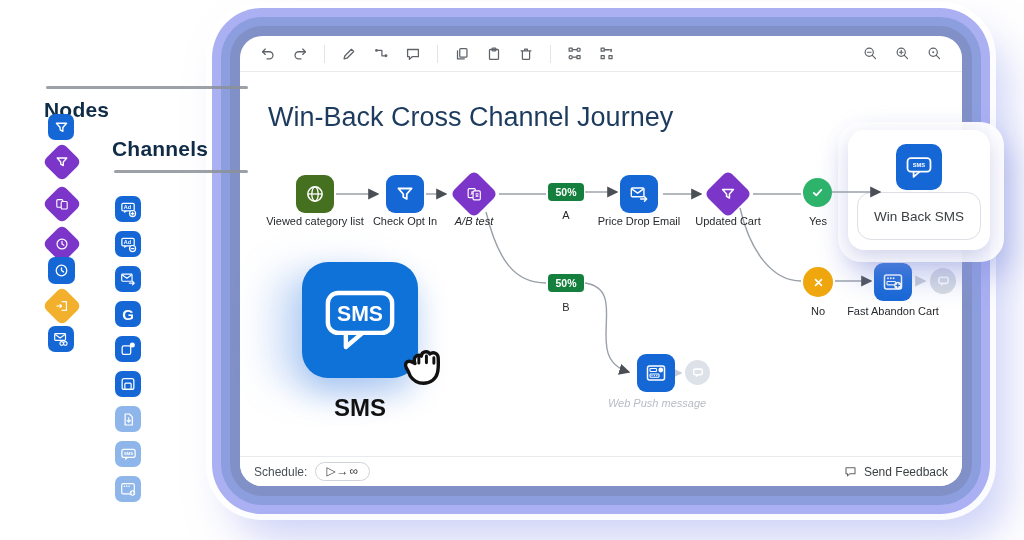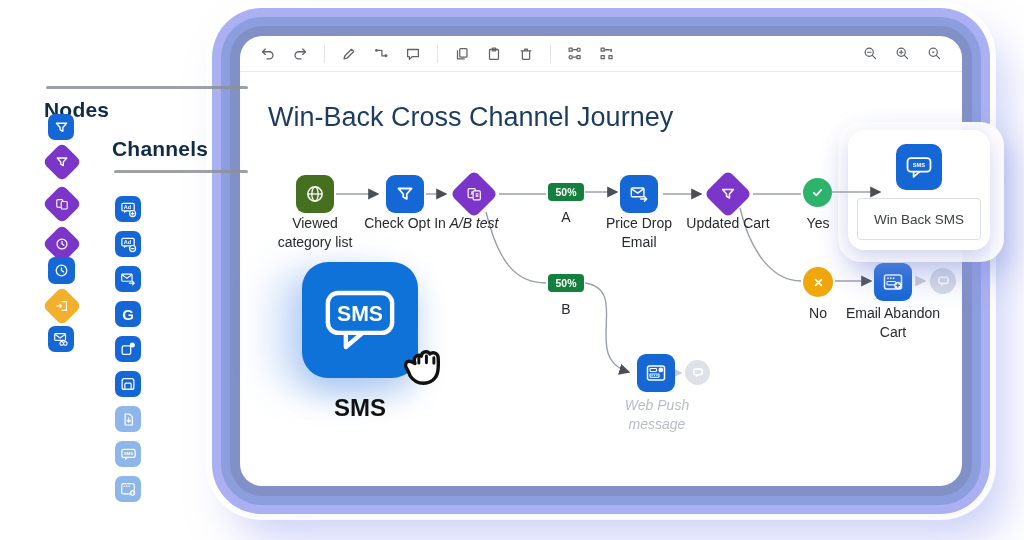--- a/index.html
+++ b/index.html
@@ -48,36 +48,36 @@
   .feedback { margin-left:auto; display:flex; align-items:center; gap:6px; color:#3c4043; cursor:pointer; }
 
   
   .title { position:absolute; left:28px; top:66px; font-size:27px; font-weight:400;
            color:#1c3b5e; z-index:6; }
   .connectors { position:absolute; inset:0; z-index:4; pointer-events:none; }
   .fnode { position:absolute; z-index:6; display:flex; align-items:center; justify-content:center;
            border-radius:9px; cursor:pointer; }
   .fnode.blue { background:#1667d6; }
   .fnode.green { background:#45701f; }
-  .lbl { position:absolute; z-index:6; font-size:14px; color:#26292d; text-align:center; line-height:1.35; }
+  .lbl { position:absolute; z-index:6; font-size:11px; color:#26292d; text-align:center; line-height:1.35; }
   .lbl.dim { color:#b6bcc5; font-style:italic; }
   .badge { position:absolute; z-index:6; background:#15803d; color:#fff; font-size:10.5px;
            font-weight:700; border-radius:4px; display:flex; align-items:center; justify-content:center; }
   .circ { position:absolute; z-index:6; border-radius:50%; display:flex; align-items:center; justify-content:center; }
 
   
   .card-halo { position:absolute; left:598px; top:86px; width:166px; height:140px;
                background:rgba(255,255,255,.95); border-radius:24px; z-index:29;
                box-shadow: 10px 16px 30px rgba(140,150,225,.45); }
   .card { position:absolute; left:608px; top:94px; width:142px; height:120px; background:#fff;
           border-radius:16px; z-index:30; box-shadow:0 8px 22px rgba(120,130,200,.35); cursor:pointer; }
   .card-icon { position:absolute; left:48px; top:14px; width:46px; height:46px; background:#1667d6;
                border-radius:10px; display:flex; align-items:center; justify-content:center; }
-  .card-label { position:absolute; left:9px; right:9px; bottom:10px; height:42px;
-                border:1px solid #dcdfe3; border-radius:4px; display:flex; align-items:center;
+  .card-label { position:absolute; left:9px; right:9px; bottom:10px; height:48px;
+                border:1px solid #dcdfe3; border-radius:14px; display:flex; align-items:center;
                 justify-content:center; font-size:13.5px; color:#3c4043;margin-top:16px; }
   .card-arrow { position:absolute; left:588px; top:146px; z-index:32; pointer-events:none; }
 
   
   .bigsms { position:absolute; left:62px; top:226px; width:116px; height:116px; background:#0f72d8;
             border-radius:26px; z-index:8; display:flex; align-items:center; justify-content:center;
             box-shadow:-30px 8px 38px rgba(110,160,235,.30), 0 16px 30px rgba(21,101,216,.28);
             cursor:grab; }
   .bigsms-label { position:absolute; left:62px; top:358px; width:116px; text-align:center;
                   font-size:24px; font-weight:800; color:#111; z-index:8; }
@@ -388,21 +388,21 @@
     <svg width="24" height="24" viewBox="0 0 24 24">
         <rect x="3.5" y="5" width="17" height="14" rx="2" fill="none" stroke="#fff" stroke-width="1.5"></rect>
         <circle cx="7" cy="8.3" r=".95" fill="#fff"></circle>
         <circle cx="9.8" cy="8.3" r=".95" fill="#fff"></circle>
         <circle cx="12.6" cy="8.3" r=".95" fill="#fff"></circle>
         <rect x="6" y="11.5" width="8.5" height="3.4" rx=".8" fill="none" stroke="#fff" stroke-width="1.1"></rect>
         <circle cx="16.8" cy="15.4" r="3.6" fill="#fff"></circle>
         <path d="M16.8 13.7v3.4M15.1 15.4h3.4" stroke="#1667d6" stroke-width="1.3" stroke-linecap="round"></path>
       </svg>
   </div>
-  <div class="lbl" style="left:601px; top:268px; width:104px;">Email Abandon Cart</div>
+  <div class="lbl" style="left:601px; top:268px; width:104px;">Fast Abandon Cart</div>
   <div class="circ" style="left:690px; top:232px; width:26px; height:26px; background:#d6dbe1;">
     <svg width="13" height="13" viewBox="0 0 14 14">
         <rect x="2" y="2.5" width="10" height="6.5" rx="1.6" fill="none" stroke="#fff" stroke-width="1.8"></rect>
         <path d="M4.5 9v3.2l3.4-3.2" fill="#fff"></path>
       </svg>
   </div>
 
   <div class="badge" style="left:308px; top:238px; width:36px; height:18px;">50%</div>
   <div class="lbl" style="left:308px; top:264px; width:36px;">B</div>
 
@@ -432,20 +432,30 @@
       <text x="32" y="29" font-size="16.5" font-weight="bold" fill="#fff" text-anchor="middle">SMS</text>
     </svg>
   </div>
   <div class="bigsms-label">SMS</div>
 
   <svg class="hand" width="62" height="62" viewBox="0 0 40 40">
     <path d="M11.5 23.5c-3-4 -.8-6.8 2.2-5.6l2.4 1.1c-1.5-4.2 1.6-6.4 4.1-4.7 .2-3.1 4-3.9 5.5-1.4 2.2-1.7 5.4-.4 5.4 2.6 0 0 .3 6.5-.5 9.6-.9 3.7-4.2 6.7-9.1 6.7-4.4 0-6.5-1.8-8.4-4.6z" fill="#fff" stroke="#111" stroke-width="2.2" stroke-linejoin="round"></path>
     <path d="M18.6 18.8v-3.4M23.5 18.6v-4.4M28.3 18.9v-3.6" fill="none" stroke="#111" stroke-width="1.9" stroke-linecap="round"></path>
   </svg>
 
+  <div class="footer">
+    <span>Schedule:</span>
+    <span class="sched-pill">▷→∞</span>
+    <span class="feedback">
+      <svg width="15" height="15" viewBox="0 0 20 20">
+          <path d="M4 5h12v8h-7l-3 3v-3H4z" fill="none" stroke="#5f6368" stroke-width="1.4" stroke-linejoin="round"></path>
+        </svg>
+      <span>Send Feedback</span>
+    </span>
+  </div>
 </div>
 
 <div class="card-halo" style="left:838px; top:122px;"></div>
 <div class="card" style="left:848px; top:130px;">
   <div class="card-icon">
     <svg width="30" height="27" viewBox="0 0 44 40">
         <rect x="5" y="6" width="34" height="20" rx="5" fill="none" stroke="#fff" stroke-width="2.6"></rect>
         <path d="M14 26v8l9-8" fill="none" stroke="#fff" stroke-width="2.6" stroke-linejoin="round"></path>
         <text x="22" y="19.5" font-size="8.5" font-weight="bold" fill="#fff" text-anchor="middle">SMS</text>
       </svg>

